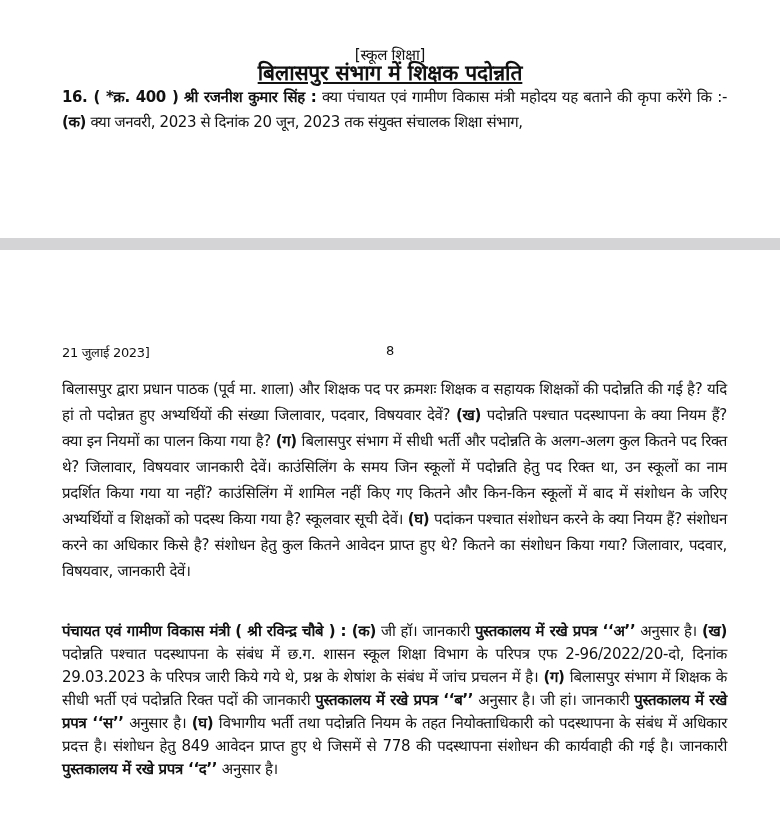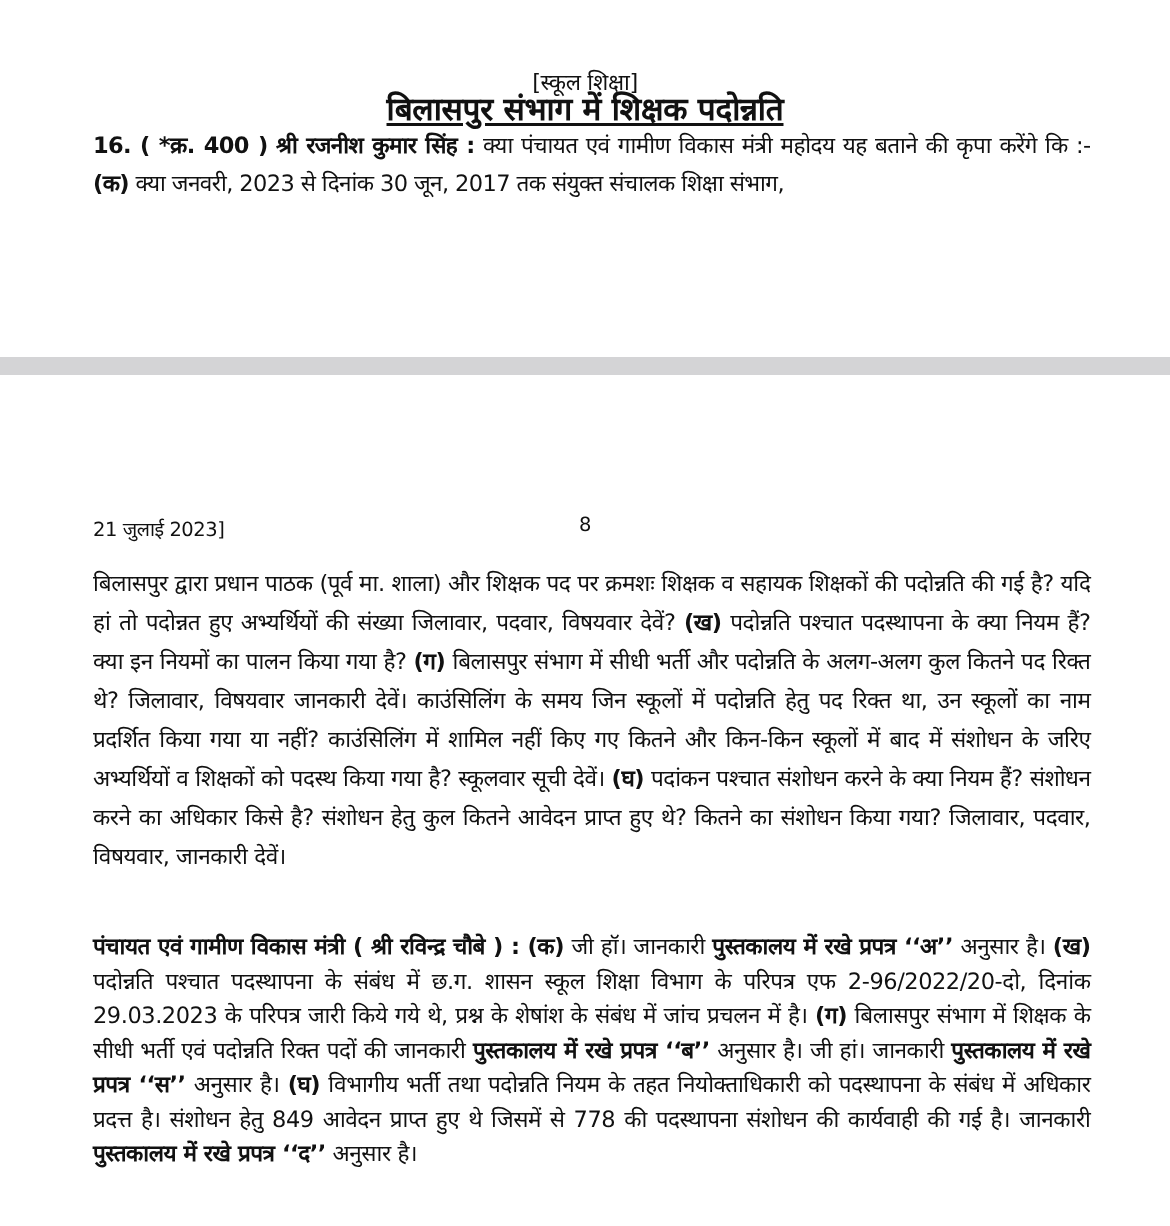--- a/index.html
+++ b/index.html
@@ -105,21 +105,21 @@
       letter-spacing: -0.3px;
       text-align: justify;
     }
   </style>
 </head>
 <body>
 
 <div class="page-top">
   <div class="title">बिलासपुर संभाग में शिक्षक पदोन्नति</div>
   <div class="subtitle">[स्कूल शिक्षा]</div>
-  <div class="question-head"><span class="b">16. ( *क्र. 400 )</span> <span class="b">श्री रजनीश कुमार सिंह :</span><span> क्या पंचायत एवं गामीण विकास मंत्री महोदय यह बताने की कृपा करेंगे कि :- </span><span class="b">(क)</span><span> क्या जनवरी, 2023 से  दिनांक 30 जून, 2017 तक संयुक्त संचालक शिक्षा संभाग,</span></div>
+  <div class="question-head"><span class="b">16. ( *क्र. 400 )</span> <span class="b">श्री रजनीश कुमार सिंह :</span><span> क्या पंचायत एवं गामीण विकास मंत्री महोदय यह बताने की कृपा करेंगे कि :- </span><span class="b">(क)</span><span> क्या जनवरी, 2023 से  दिनांक 20 जून, 2023 तक संयुक्त संचालक शिक्षा संभाग,</span></div>
 </div>
 
 <div class="separator"></div>
 
 <div class="page-bottom">
   <div class="footer-date">21 जुलाई 2023]</div>
   <div class="footer-page">8</div>
 
   <div class="question-body"><span>बिलासपुर द्वारा प्रधान पाठक (पूर्व मा. शाला) और शिक्षक पद पर क्रमशः शिक्षक व सहायक शिक्षकों की पदोन्नति की गई है? यदि हां तो पदोन्नत हुए अभ्यर्थियों की संख्या जिलावार, पदवार, विषयवार देवें? </span><span class="b">(ख)</span><span> पदोन्नति पश्चात पदस्थापना के क्या नियम हैं? क्या इन नियमों का पालन किया गया है? </span><span class="b">(ग)</span><span> बिलासपुर संभाग में सीधी भर्ती और पदोन्नति के अलग-अलग कुल कितने पद रिक्त थे? जिलावार, विषयवार जानकारी देवें। काउंसिलिंग के समय जिन स्कूलों में पदोन्नति हेतु पद रिक्त था, उन स्कूलों का नाम प्रदर्शित किया गया या नहीं? काउंसिलिंग में शामिल नहीं किए गए कितने और किन-किन स्कूलों में बाद में संशोधन के जरिए अभ्यर्थियों व शिक्षकों को पदस्थ किया गया है? स्कूलवार सूची देवें। </span><span class="b">(घ)</span><span> पदांकन पश्चात संशोधन करने के क्या नियम हैं? संशोधन करने का अधिकार किसे है? संशोधन हेतु कुल कितने आवेदन प्राप्त हुए थे? कितने का संशोधन किया गया? जिलावार, पदवार, विषयवार,  जानकारी देवें।</span></div>
 

